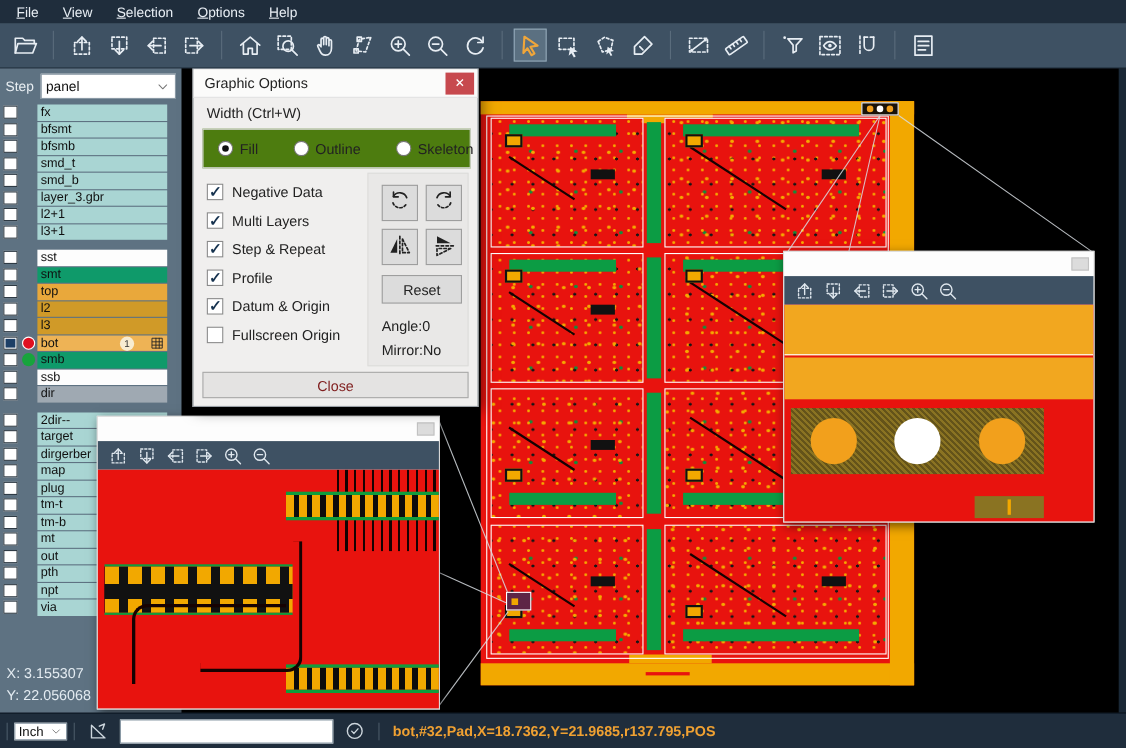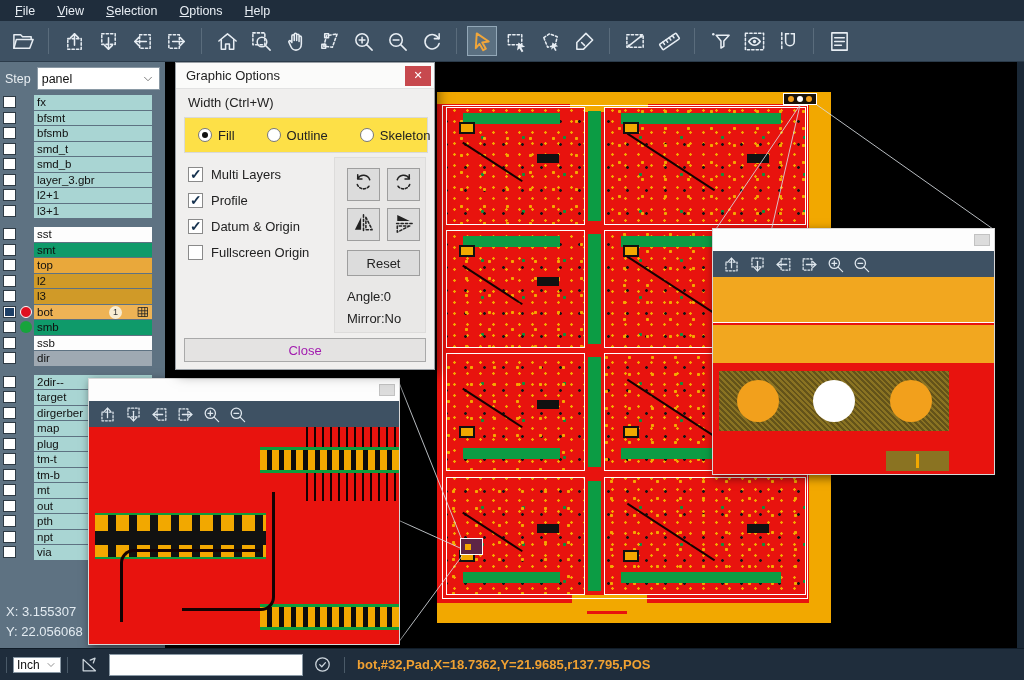--- a/index.html
+++ b/index.html
@@ -107,35 +107,35 @@
   .hatchv{position:absolute;right:0;top:0;width:30%;height:34%;background:repeating-linear-gradient(90deg,#160202 0 2px,transparent 2px 8px);}
   .trace1{position:absolute;left:10%;top:56%;width:45%;height:34%;border-left:3px solid #160202;border-top:3px solid #160202;border-radius:14px 0 0 0;}
   .trace2{position:absolute;left:30%;top:30%;width:30%;height:55%;border-right:3px solid #160202;border-bottom:3px solid #160202;border-radius:0 0 14px 0;}
 
   
   .dialog{position:absolute;left:175px;top:62px;width:260px;height:308px;background:#f0efee;border:1px solid #9aa0a6;box-shadow:3px 4px 12px rgba(0,0,0,.5);z-index:5;font-size:13px;color:#222;}
   .dtitle{height:26px;background:#fbfbfa;border-bottom:1px solid #e2e2e2;display:flex;align-items:center;padding-left:10px;}
   .dclose{width:26px;height:20px;background:#c7494e;color:#fff;margin-left:auto;margin-right:3px;display:flex;align-items:center;justify-content:center;font-size:11px;border:0;}
   .dclose::before{content:"✕";}
   .dwidth{position:absolute;left:12px;top:32px;}
-  .radiobox{position:absolute;left:8px;top:54px;width:244px;height:36px;border:1px solid #d9d9d9;background:#fde047;display:flex;align-items:center;justify-content:space-between;padding:0 13px;gap:32px;}
+  .radiobox{position:absolute;left:8px;top:54px;width:244px;height:36px;border:1px solid #d9d9d9;background:#4d7c0f;display:flex;align-items:center;justify-content:space-between;padding:0 13px;gap:32px;}
   .ritem{display:flex;align-items:center;gap:6px;}
   .rdo{width:14px;height:14px;border-radius:50%;border:1px solid #777;background:#fff;position:relative;flex:0 0 auto;}
   .rdo.on::after{content:"";position:absolute;inset:3px;border-radius:50%;background:#111;}
   .checklist{position:absolute;left:12px;top:98px;}
   .citem{height:26px;display:flex;align-items:center;gap:8px;}
   .dcb{width:15px;height:15px;background:#fff;border:1px solid #8a8a8a;position:relative;flex:0 0 auto;}
   .dcb.on::after{content:"✓";position:absolute;left:1px;top:-2px;font-size:14px;font-weight:bold;color:#16324f;}
   .transpanel{position:absolute;left:158px;right:8px;top:94px;height:176px;background:#e9e8e7;border:1px solid #dddcdb;padding:10px 0 0 12px;}
   .tgrid{display:grid;grid-template-columns:33px 33px;grid-auto-rows:33px;gap:7px;}
   .tbtn{background:#dcdcdc;border:1px solid #9e9e9e;color:#222;padding:4px;display:flex;align-items:center;justify-content:center;}
   .tbtn svg{width:100%;height:100%;}
   .resetbtn{margin-top:9px;width:73px;height:26px;background:#dcdcdc;border:1px solid #9e9e9e;font-size:13px;color:#222;}
   .angletxt{margin-top:10px;line-height:22px;}
-  .closebtn{position:absolute;left:8px;right:8px;bottom:7px;height:24px;background:#e4e3e2;border:1px solid #a9a9a9;font-size:13px;color:#a21caf;}
+  .closebtn{position:absolute;left:8px;right:8px;bottom:7px;height:24px;background:#e4e3e2;border:1px solid #a9a9a9;font-size:13px;color:#7f1d1d;}
 
   
   .statusbar{position:absolute;left:0;bottom:0;width:100%;height:32px;background:#1f2d3c;display:flex;align-items:center;z-index:7;border-top:1px solid #101c28;}
   .sb-sep{width:1px;height:16px;background:#4a5a68;margin:0 6px;}
   .unit-select{width:48px;height:16px;background:#fff;border:1px solid #8a99a5;display:flex;align-items:center;padding:0 3px;font-size:12px;color:#111;}
   .unit-select .chev{margin-left:auto;width:12px;height:12px;color:#777;}
   .unit-select svg{width:100%;height:100%;}
   .sb-ic{width:19px;height:19px;color:#cdd6dd;margin:0 6px;display:block;}
   .sb-ic svg{width:100%;height:100%;display:block;}
   .cmd-input{width:194px;height:22px;background:#fff;border:1px solid #8a99a5;margin:0 4px;font-size:12px;padding:0 4px;}
@@ -739,21 +739,29 @@
           <span>Outline</span>
         </span>
         <span class="ritem">
           <span class="rdo"></span>
           <span>Skeleton</span>
         </span>
       </div>
     <div class="checklist" id="checklist">
         <div class="citem">
           <span class="dcb on"></span>
+          <span>Negative Data</span>
+        </div>
+        <div class="citem">
+          <span class="dcb on"></span>
           <span>Multi Layers</span>
+        </div>
+        <div class="citem">
+          <span class="dcb on"></span>
+          <span>Step &amp; Repeat</span>
         </div>
         <div class="citem">
           <span class="dcb on"></span>
           <span>Profile</span>
         </div>
         <div class="citem">
           <span class="dcb on"></span>
           <span>Datum &amp; Origin</span>
         </div>
         <div class="citem">

